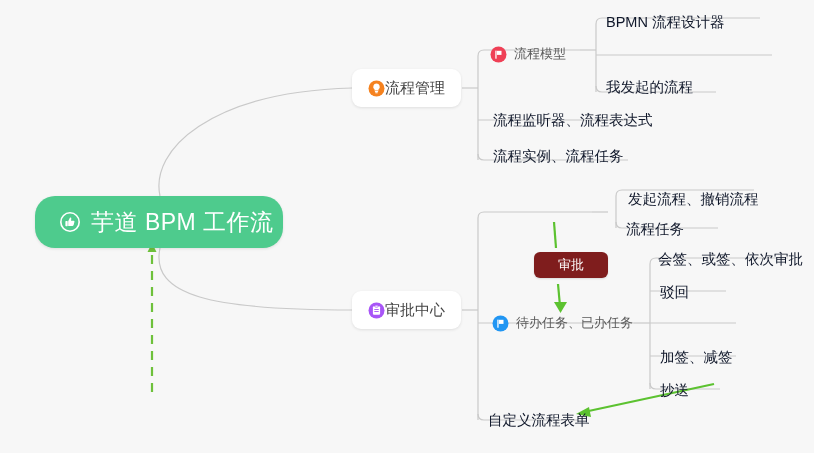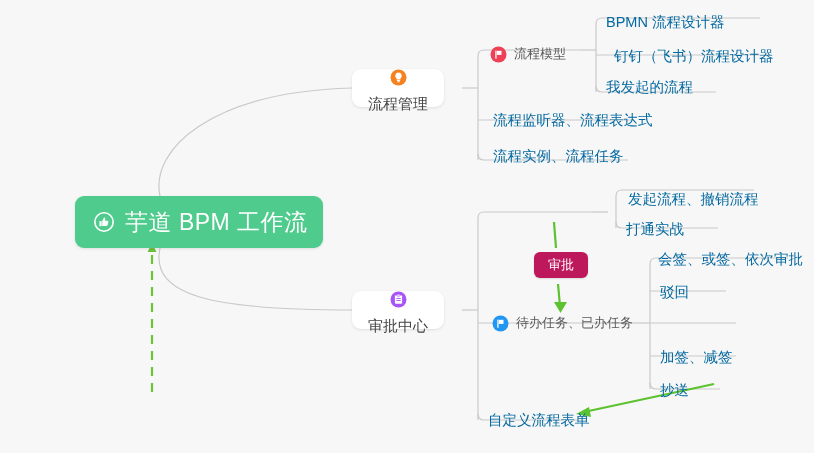--- a/index.html
+++ b/index.html
@@ -11,52 +11,51 @@
   }
   #stage{position:relative;width:814px;height:453px;}
 
   svg.links{position:absolute;left:0;top:0;width:814px;height:453px;pointer-events:none;}
 
   
   .node{position:absolute;display:flex;align-items:center;box-sizing:border-box;white-space:nowrap;}
 
   .root{
     left:35px;top:196px;width:248px;height:52px;
-    background:#4ecb8d;border-radius:9px;
-    padding:0 18px;gap:10px;
+    background:#4ecb8d;border-radius:20px;
+    padding:0 24px;gap:10px;
     box-shadow:0 1px 3px rgba(0,0,0,.10);
-    margin-left:40px;
   }
   .root .label{color:#ffffff;font-size:23px;letter-spacing:.5px;}
 
   .card{
     background:#ffffff;border-radius:9px;
     box-shadow:0 1px 3px rgba(0,0,0,.10);
-    padding:0 16px;gap:9px;height:38px;flex-direction:column;
+    padding:0 16px;height:38px;
   }
   .card .label{color:#444;font-size:15px;}
 
   .topic{background:transparent;height:26px;padding:0;gap:7px;}
   .topic .label{color:#5a5a5a;font-size:13px;}
 
   .leaf{background:transparent;height:26px;padding:0 2px;}
-  .leaf .label{color:#0369a1;font-size:14.5px;}
+  .leaf .label{color:#0f172a;font-size:14.5px;}
 
   
   .ico{width:17px;height:17px;border-radius:50%;flex:0 0 auto;
        display:flex;align-items:center;justify-content:center;}
   .ico svg{display:block;}
   .root .ico{width:22px;height:22px;}
 
   
   .chip{
     position:absolute;left:534px;top:252px;
-    background:#be185d;border-radius:6px;
+    background:#7f1d1d;border-radius:6px;
     color:#fff;font-size:13px;line-height:22px;
-    padding:2px 14px;
+    padding:2px 24px;
     box-shadow:0 1px 2px rgba(0,0,0,.12);
   }
 </style>
 </head>
 <body>
 
 <div id="stage">
 
   <svg class="links" viewBox="0 0 814 453">
     <g fill="none" stroke="#c9c9c9" stroke-width="1.2">
@@ -155,23 +154,20 @@
         <rect x="5.3" y="4.4" width="1.3" height="8.4" rx="0.5" fill="#ffffff"></rect>
         <path d="M6.9 4.8 h4.6 v4.1 h-4.6 z" fill="#ffffff"></path>
       </svg>
     </span>
     <span class="label">流程模型</span>
   </div>
 
   <div class="node leaf" style="left:604px;top:9px;">
     <span class="label">BPMN 流程设计器</span>
   </div>
-  <div class="node leaf" style="left:612px;top:43px;">
-    <span class="label">钉钉（飞书）流程设计器</span>
-  </div>
   <div class="node leaf" style="left:604px;top:74px;">
     <span class="label">我发起的流程</span>
   </div>
 
   <div class="node leaf" style="left:491px;top:107px;">
     <span class="label">流程监听器、流程表达式</span>
   </div>
   <div class="node leaf" style="left:491px;top:143px;">
     <span class="label">流程实例、流程任务</span>
   </div>
@@ -187,21 +183,21 @@
       </svg>
     </span>
     <span class="label">审批中心</span>
   </div>
 
 
   <div class="node leaf" style="left:626px;top:186px;">
     <span class="label">发起流程、撤销流程</span>
   </div>
   <div class="node leaf" style="left:624px;top:216px;">
-    <span class="label">打通实战</span>
+    <span class="label">流程任务</span>
   </div>
 
   <div class="node topic" style="left:492px;top:310px;text-align:right;">
     <span class="ico">
       <svg width="17" height="17" viewBox="0 0 17 17">
         <circle cx="8.5" cy="8.5" r="8" fill="#2196f3"></circle>
         <rect x="5.3" y="4.4" width="1.3" height="8.4" rx="0.5" fill="#ffffff"></rect>
         <path d="M6.9 4.8 h4.6 v4.1 h-4.6 z" fill="#ffffff"></path>
       </svg>
     </span>

